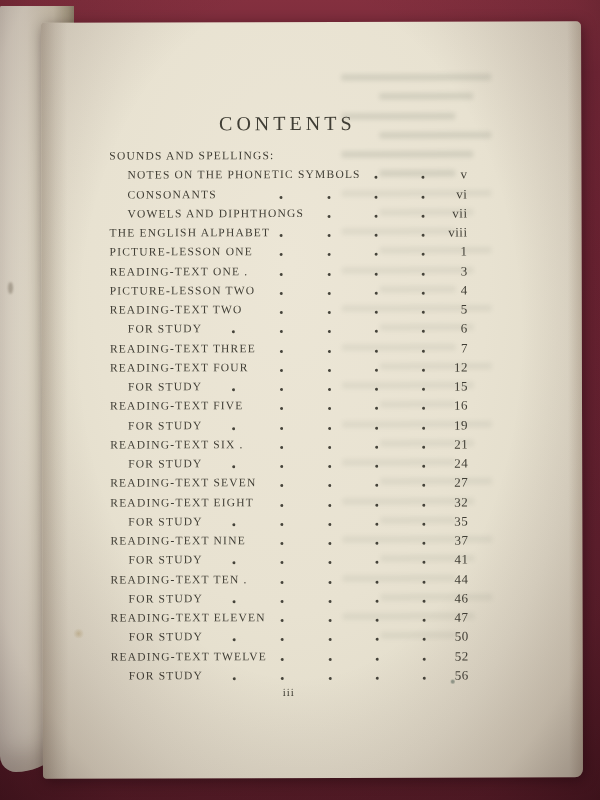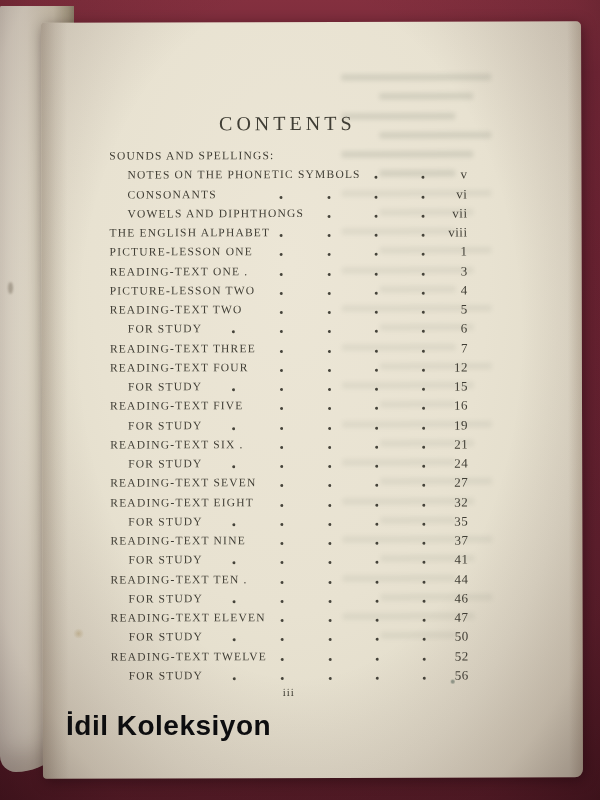--- a/index.html
+++ b/index.html
@@ -319,14 +319,13 @@
       </div>
 
     <div class="folio">iii</div>
 
     <div class="stain s1"></div>
     <div class="stain s2"></div>
   </div>
 
   <div class="stain s3"></div>
   <div class="vignette"></div>
-  <div class="watermark">İdil Koleksiyon</div>
 </div>
 
 </body></html>

